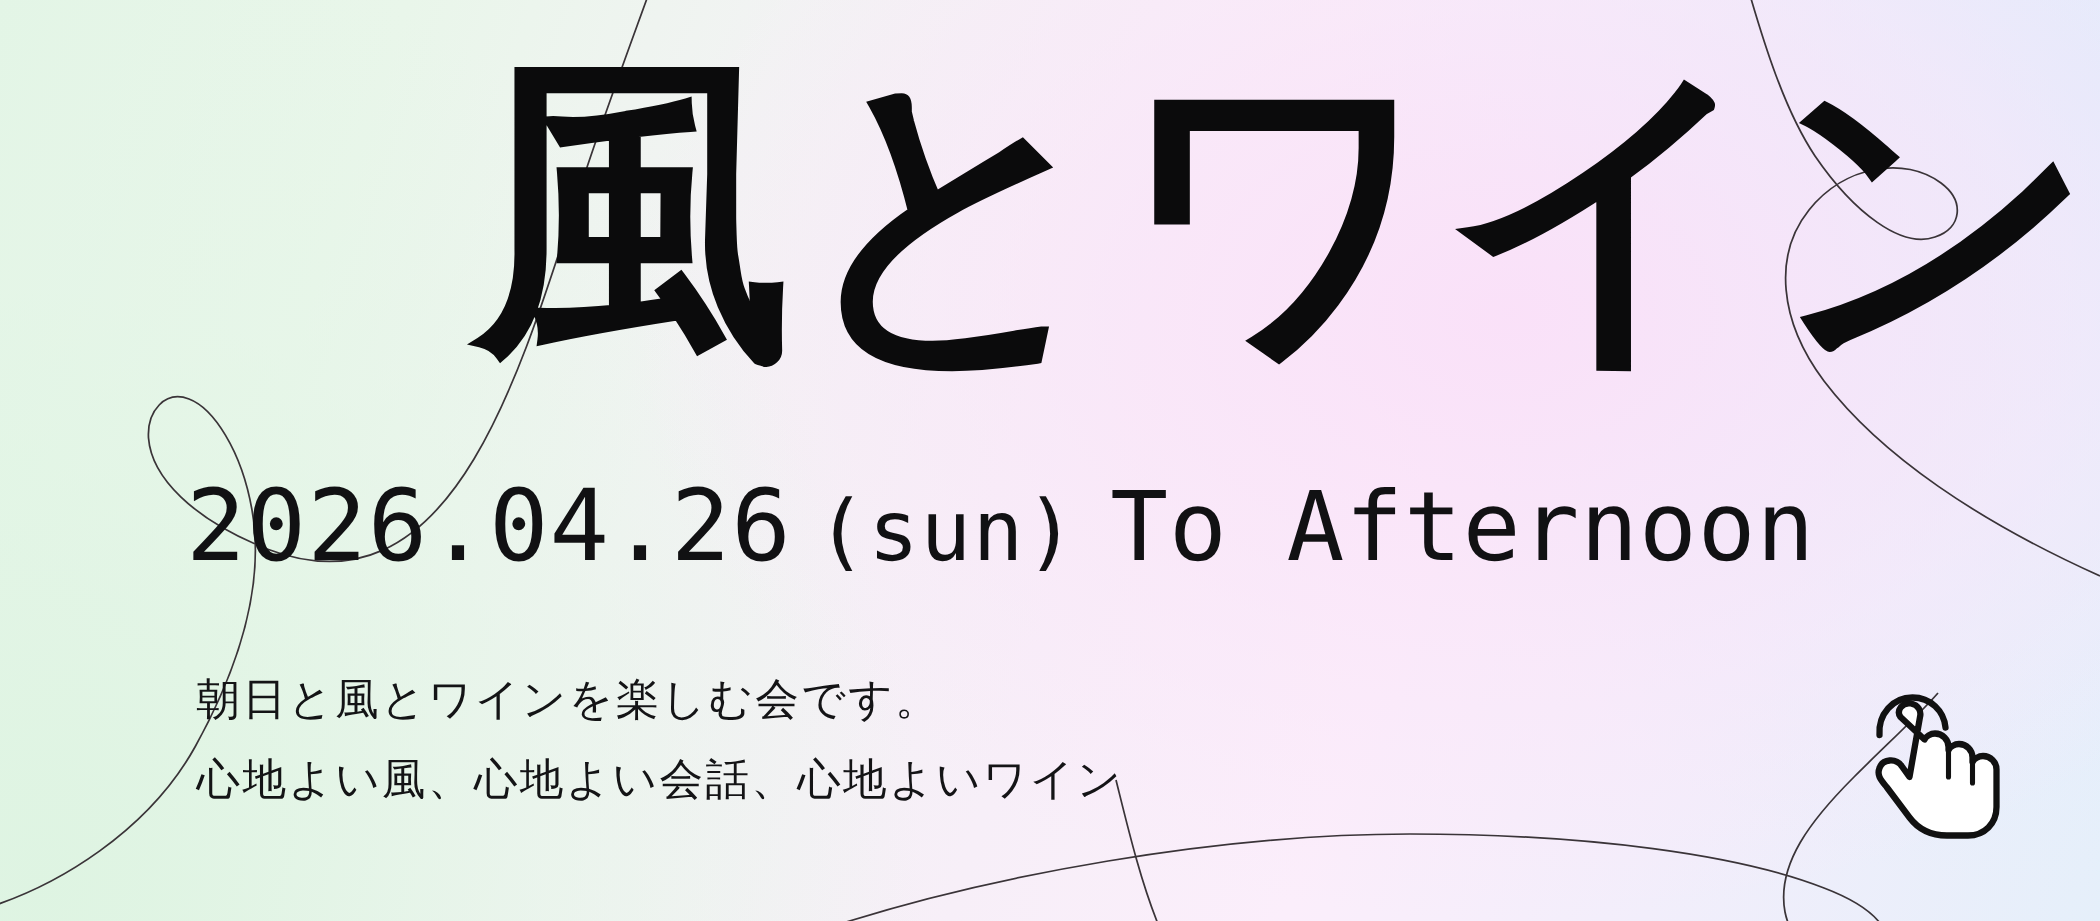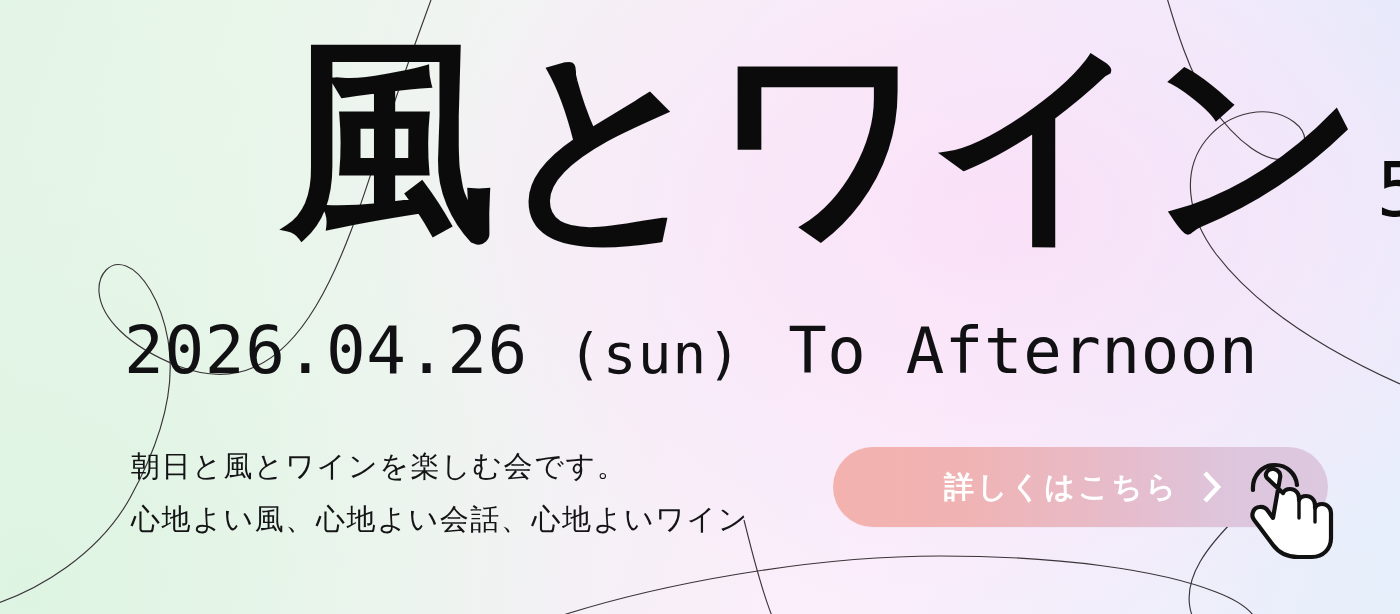--- a/index.html
+++ b/index.html
@@ -43,20 +43,21 @@
     align-items: flex-end;
   }
   .title-main {
     font-family: "DejaVu Sans", "Liberation Sans", sans-serif;
     font-size: 215px;
     line-height: 1;
     font-weight: 700;
     color: #0b0b0c;
     letter-spacing: -0.012em;
     white-space: nowrap;
+    margin-left: 32px;
   }
   .title-sup {
     font-family: "DejaVu Sans", "Liberation Sans", sans-serif;
     font-size: 74px;
     line-height: 1;
     font-weight: 400;
     color: #0b0b0c;
     margin-left: 12px;
     margin-bottom: 22px;
   }
@@ -64,21 +65,20 @@
   
   .datetime-row {
     position: absolute;
     left: 124px;
     top: 318px;
     display: flex;
     align-items: baseline;
     white-space: nowrap;
     color: #111113;
     font-family: "DejaVu Sans Mono", "Liberation Mono", monospace;
-    gap: 24px;
   }
   .date-big {
     font-size: 66px;
     line-height: 1;
     letter-spacing: 0.01em;
     font-weight: 400;
   }
   .date-dow {
     font-size: 56px;
     line-height: 1;
@@ -187,28 +187,20 @@
     <span class="date-big">2026.04.26</span>
     <span class="date-dow">(sun)</span>
     <span class="time-suffix">To Afternoon</span>
   </div>
 
   <div class="desc">
     <span class="desc-line">朝日と風とワインを楽しむ会です。</span>
     <span class="desc-line">心地よい風、心地よい会話、心地よいワイン</span>
   </div>
 
-  <button class="cta">
-    <span class="cta-label">詳しくはこちら</span>
-    <span class="cta-chevron">
-      <svg width="22" height="34" viewBox="0 0 22 34" aria-hidden="true">
-        <path d="M4 3 L17 17 L4 31" fill="none" stroke="#ffffff" stroke-width="4.6" stroke-linecap="butt" stroke-linejoin="miter"></path>
-      </svg>
-    </span>
-  </button>
 
   <svg class="cursor-hand" viewBox="0 0 96 104">
 
     <path d="M10,34 C9,20 19,9 32,9 C44,9 53,18 54,29" fill="none" stroke="#111111" stroke-width="4.2" stroke-linecap="round"></path>
 
     <path d="M24,22
              C21,18 25,12 31,13 C36,14 38,18 37,22
              L30,62
              L25,55 C21,49 12,50 10,56 C8,61 11,64 15,69
              L30,89 C36,97 45,101 55,101

